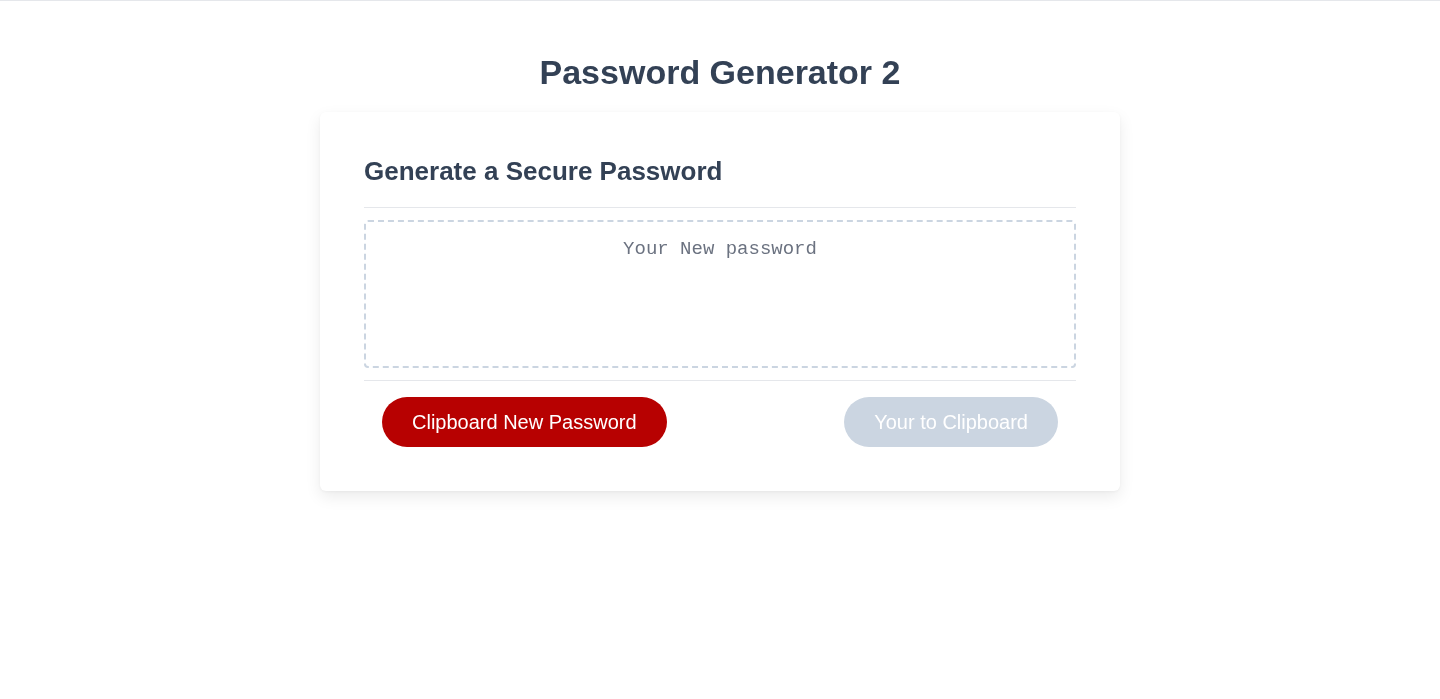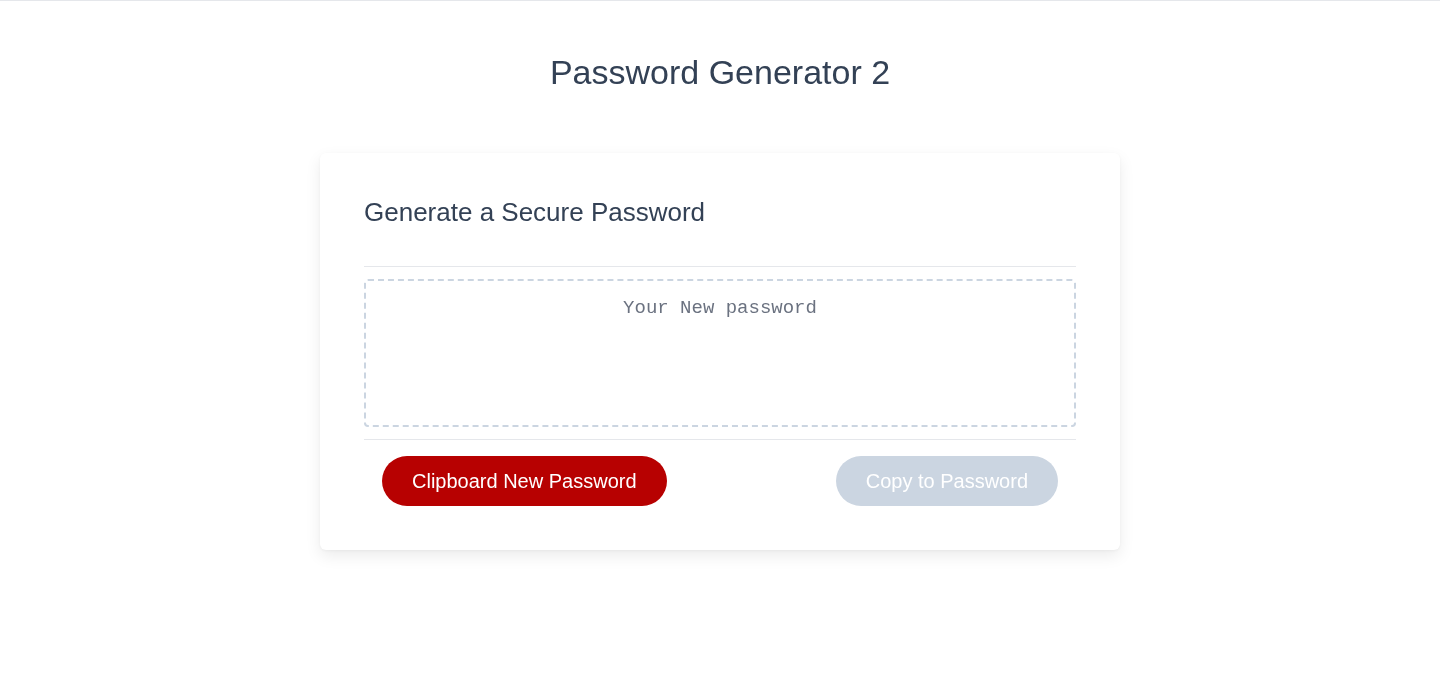--- a/index.html
+++ b/index.html
@@ -20,38 +20,38 @@
       width: 100%;
       padding-top: 52px;
       display: flex;
       flex-direction: column;
       align-items: center;
     }
 
     .page-title {
       color: #334155;
       font-size: 34px;
-      font-weight: 400;
+      font-weight: 700;
       text-align: center;
-      margin-bottom: 61px;
+      margin-bottom: 20px;
     }
 
     .card {
       width: 800px;
       background: #ffffff;
       border-radius: 6px;
       box-shadow: 0 6px 16px rgba(0, 0, 0, 0.08), 0 1px 3px rgba(0,0,0,0.04);
       padding: 44px 44px 44px 44px;
     }
 
     .card-heading {
       color: #334155;
       font-size: 26px;
-      font-weight: 400;
-      margin-bottom: 38px;
+      font-weight: 700;
+      margin-bottom: 20px;
     }
 
     .divider {
       border: none;
       border-top: 1px solid #e5e7eb;
       margin: 0;
     }
 
     .password-box {
       margin-top: 12px;
@@ -112,16 +112,16 @@
     <hr class="divider">
 
     <div class="password-box">
       <span class="password-placeholder">Your New password</span>
     </div>
 
     <hr class="divider">
 
     <div class="button-row">
       <button class="btn btn-primary">Clipboard New Password</button>
-      <button class="btn btn-secondary">Copy to Password</button>
+      <button class="btn btn-secondary">Your to Clipboard</button>
     </div>
   </div>
 </div>
 
 </body></html>

